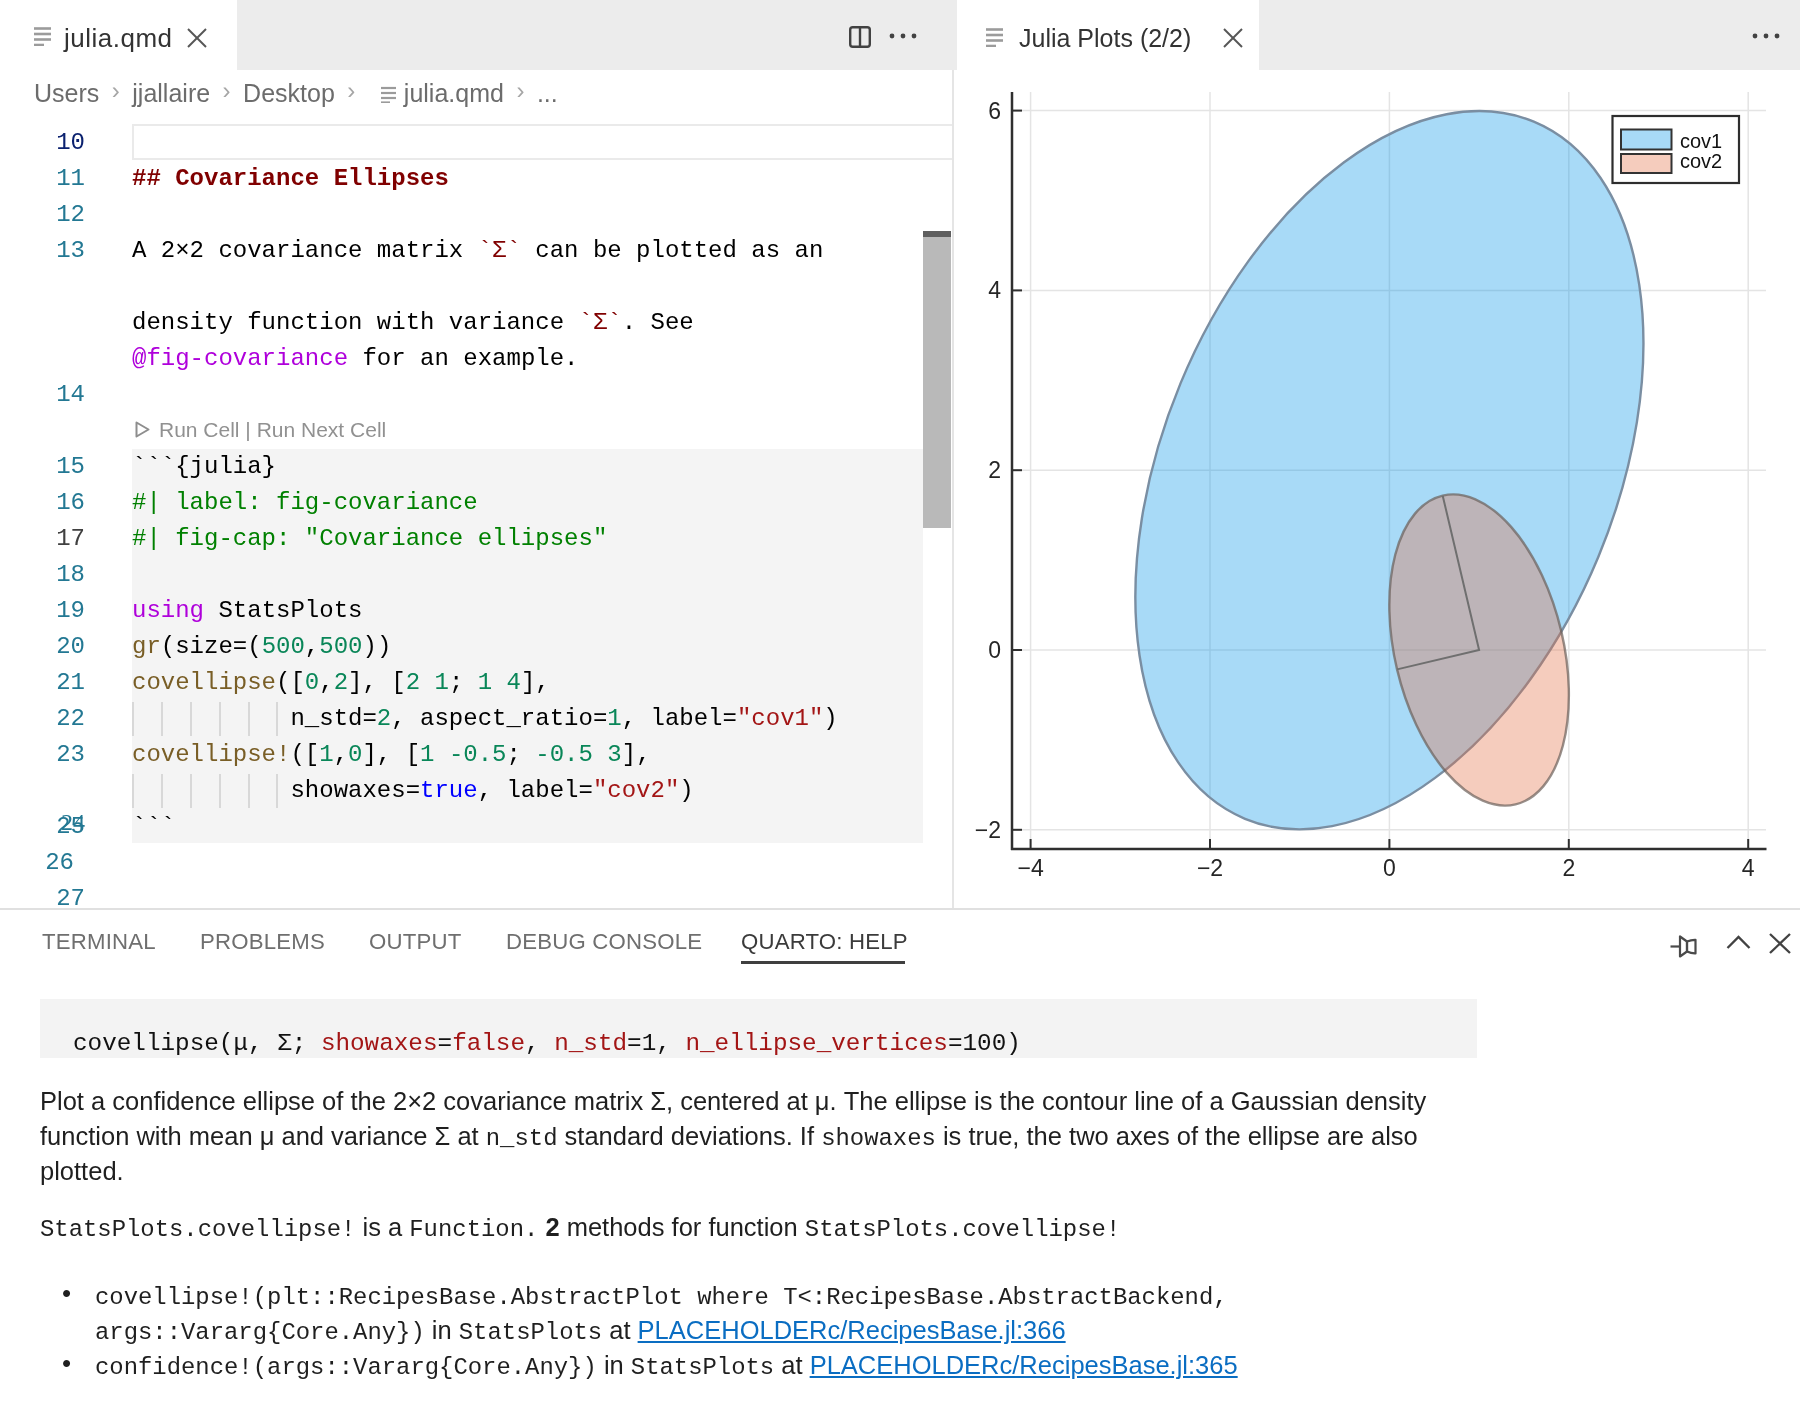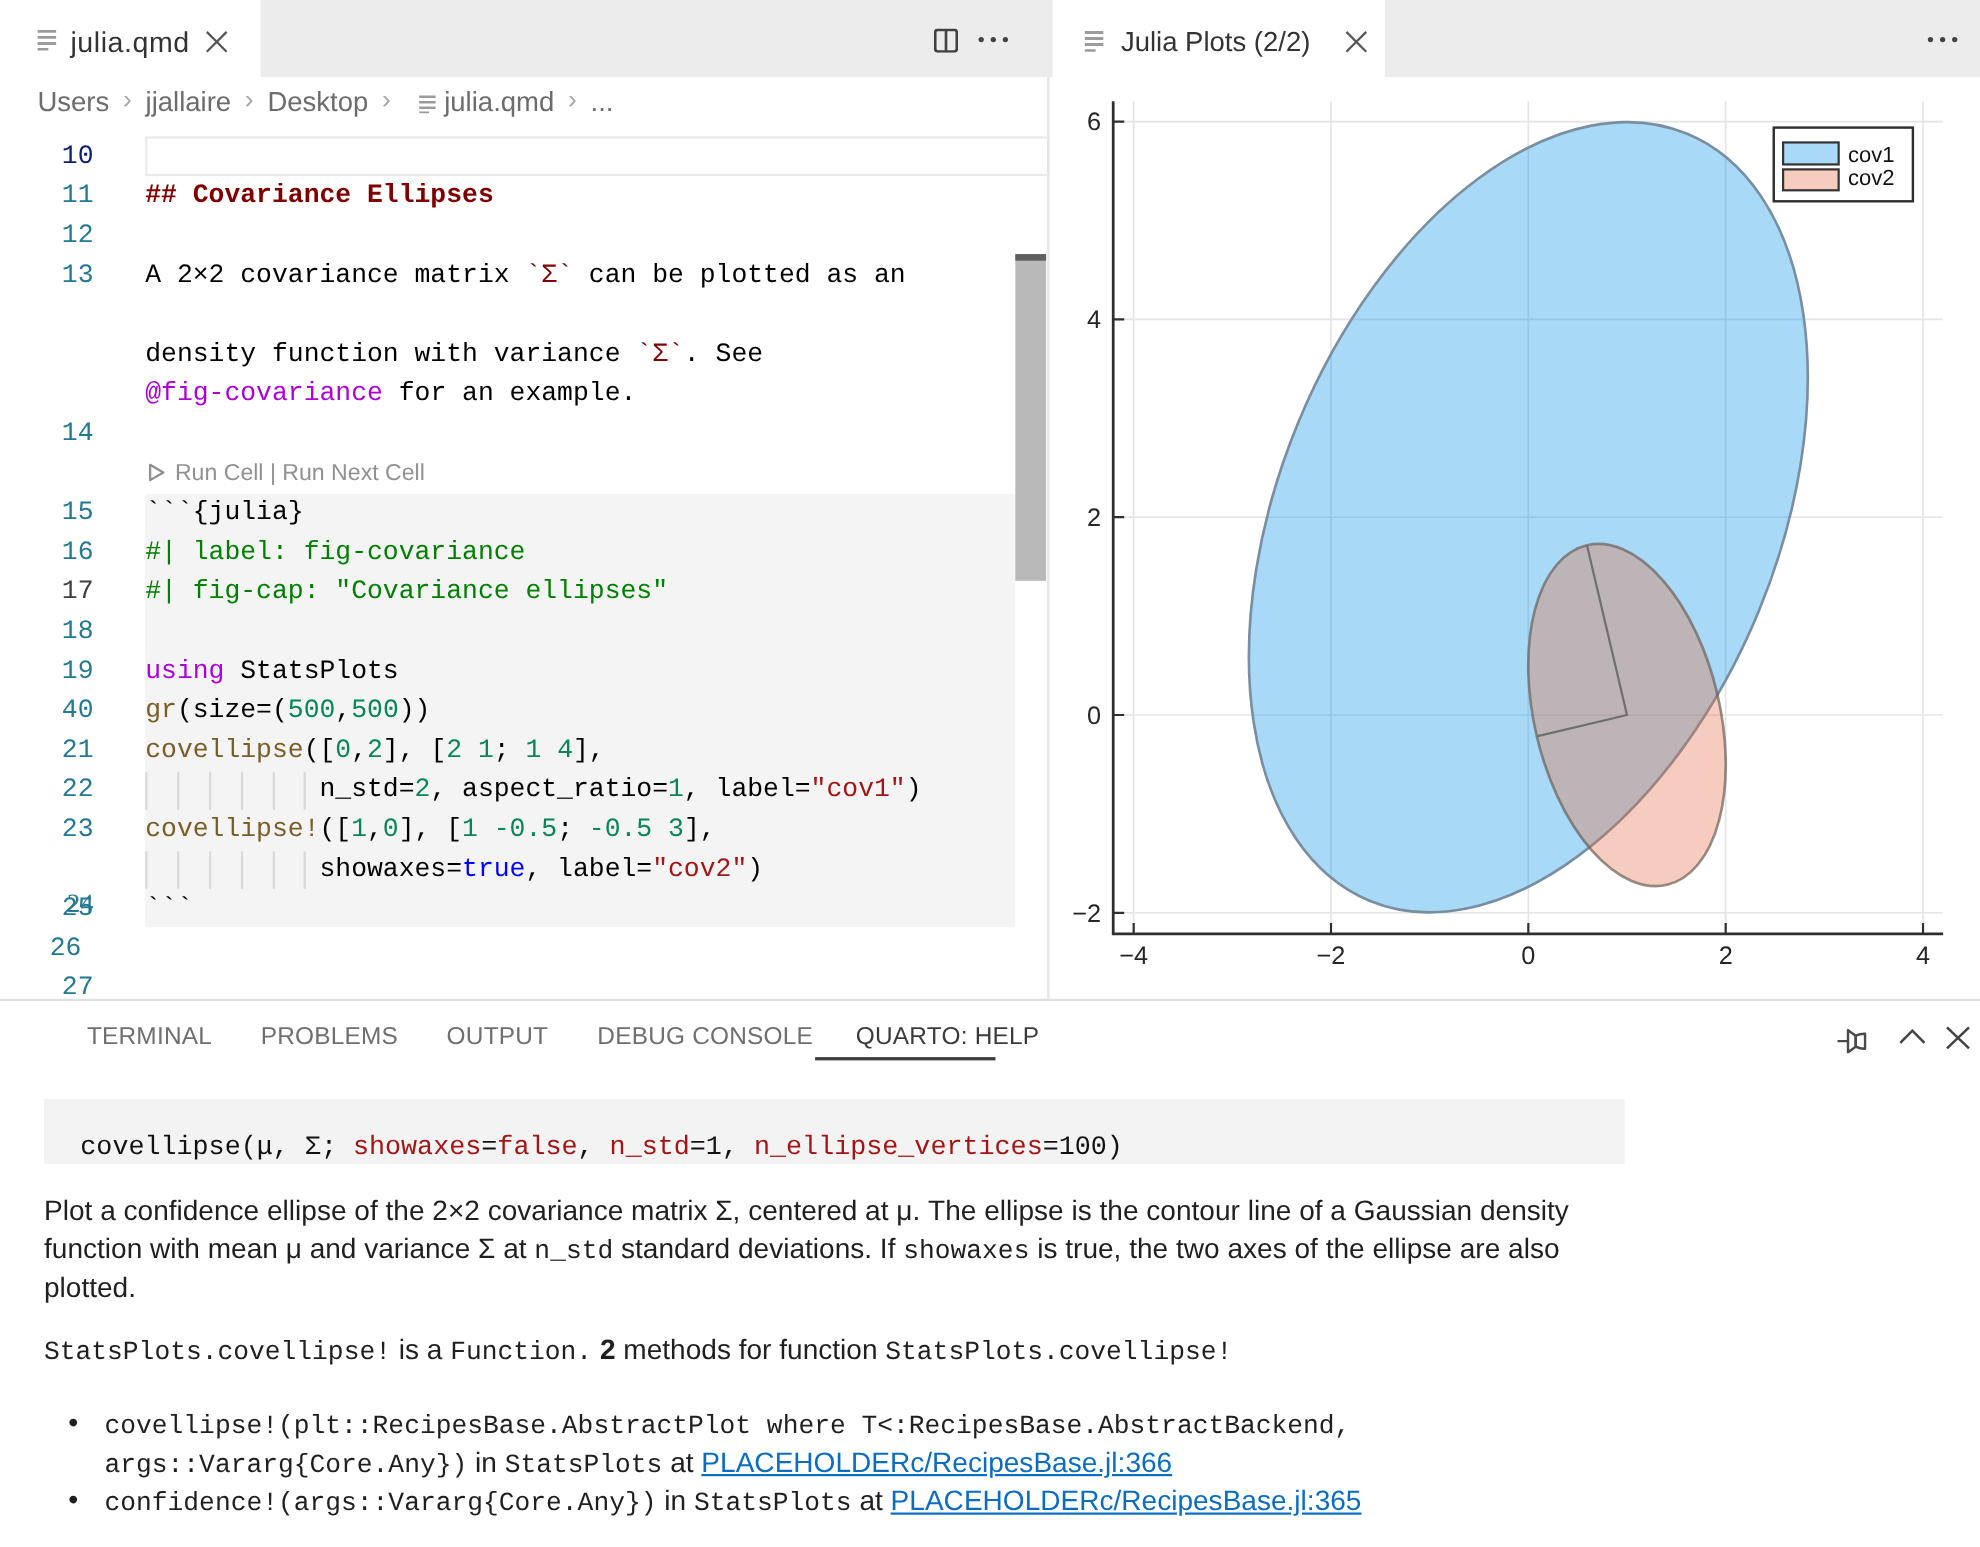--- a/index.html
+++ b/index.html
@@ -14,21 +14,21 @@
   .red2{color:#800000;}
   .purple{color:#af00db;}
   .olive{color:#795e26;}
   .grn{color:#098658;}
   .cgreen{color:#008000;}
   .str{color:#a31515;}
   .kblue{color:#0000ff;}
   .guide{position:absolute;width:2px;height:34px;background:#d8d8d8;}
   .bc{color:#6c6c6c;font-size:25px;}
   .bcsep{color:#a6a6a6;font-size:24px;padding:0 12.5px;position:relative;top:-2px;}
-  .ptab{font-size:22.2px;color:#6f6f6f;letter-spacing:0.2px;margin-left:37px;}
+  .ptab{font-size:22.2px;color:#6f6f6f;letter-spacing:0.2px;}
   pre.sig{margin:16px;font-family:"Liberation Mono",monospace;font-size:24.3px;line-height:30px;color:#111;}
   .sr{color:#a31515;}
   .para{font-size:25.5px;color:#1f1f1f;line-height:30px;}
   .m{font-family:"Liberation Mono",monospace;font-size:23.9px;}
   .lk{color:#0a6dc2;text-decoration:underline;}
 </style>
 </head>
 <body>
 <div id="app">
 
@@ -112,21 +112,21 @@
   <div class="ln" style="left:25px;top:125px;color:#0b216f;">10</div>
   <div class="ln" style="left:25px;top:161px;color:#237893;">11</div>
   <div class="ln" style="left:25px;top:197px;color:#237893;">12</div>
   <div class="ln" style="left:25px;top:233px;color:#237893;">13</div>
   <div class="ln" style="left:25px;top:377px;color:#237893;">14</div>
   <div class="ln" style="left:25px;top:449px;color:#237893;">15</div>
   <div class="ln" style="left:25px;top:485px;color:#237893;">16</div>
   <div class="ln" style="left:25px;top:521px;color:#404040;">17</div>
   <div class="ln" style="left:25px;top:557px;color:#237893;">18</div>
   <div class="ln" style="left:25px;top:593px;color:#237893;">19</div>
-  <div class="ln" style="left:25px;top:629px;color:#237893;">40</div>
+  <div class="ln" style="left:25px;top:629px;color:#237893;">20</div>
   <div class="ln" style="left:25px;top:665px;color:#237893;">21</div>
   <div class="ln" style="left:25px;top:701px;color:#237893;">22</div>
   <div class="ln" style="left:25px;top:737px;color:#237893;">23</div>
   <div class="ln" style="left:25px;top:804px;color:#237893;font-family:Liberation Serif, serif;">24</div>
   <div class="ln" style="left:25px;top:809px;color:#237893;">25</div>
   <div class="ln" style="left:14px;top:845px;color:#237893;">26</div>
   <div class="ln" style="left:25px;top:881px;color:#237893;">27</div>
   <pre class="cl" style="left:132px;top:161px;"><span class="maroon">## Covariance Ellipses</span></pre>
   <pre class="cl" style="left:132px;top:233px;">A 2×2 covariance matrix <span class="red2">`Σ`</span> can be plotted as an</pre>
   <pre class="cl" style="left:132px;top:305px;">density function with variance <span class="red2">`Σ`</span>. See</pre>

